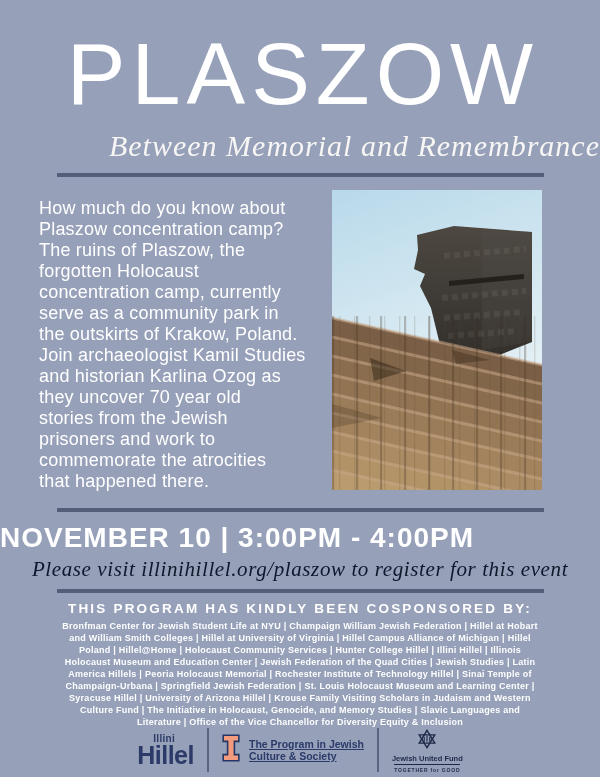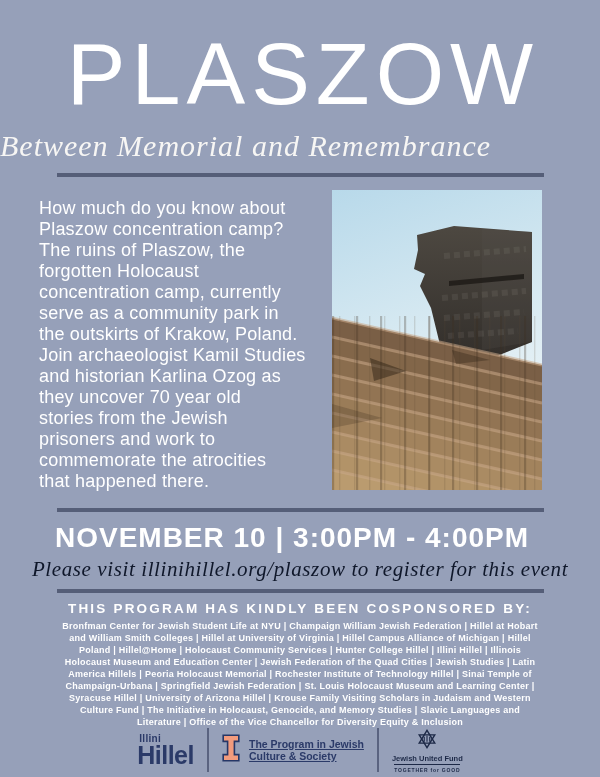--- a/index.html
+++ b/index.html
@@ -1,39 +1,39 @@
 <!DOCTYPE html>
 <html><head>
 <meta charset="utf-8">
 <style>
   html,body{margin:0;padding:0;background:#6d7690;}
   .poster{position:relative;width:600px;height:777px;background:#96a0b9;overflow:hidden;
           font-family:"Liberation Sans",sans-serif;}
   .title{position:absolute;left:0;right:0;top:30px;text-align:center;color:#ffffff;
          font-size:88px;font-weight:normal;line-height:1;letter-spacing:6px;text-indent:6px;}
-  .subtitle{position:absolute;left:0;right:0;top:129px;text-align:left;color:#f7f6f4;
+  .subtitle{position:absolute;left:0;right:0;top:129px;text-align:right;color:#f7f6f4;
             font-family:"Liberation Serif",serif;font-style:italic;font-size:30px;letter-spacing:1px;}
   .rule{position:absolute;left:57px;width:487px;height:4px;background:#555e78;}
   .rule-1{top:173px}.rule-2{top:508px}.rule-3{top:589px}
   .about{position:absolute;left:39px;top:198px;width:272px;color:#ffffff;font-weight:normal;
          font-size:18px;line-height:21px;letter-spacing:.2px;}
   .photo{position:absolute;left:332px;top:190px;width:210px;height:300px;}
   .photo svg{display:block;width:210px;height:300px;}
-  .datetime{position:absolute;left:0;right:16px;top:522px;text-align:center;color:#ffffff;
+  .datetime{position:absolute;left:0;right:16px;top:522px;color:#ffffff;
             font-weight:bold;font-size:28px;letter-spacing:1px;}
   .register{position:absolute;left:0;right:0;top:557px;text-align:center;color:#0f172a;
             font-family:"Liberation Serif",serif;font-style:italic;font-size:21px;letter-spacing:.6px;}
   .cosponsor-heading{position:absolute;left:0;right:0;top:601px;text-align:center;color:#ffffff;
             font-weight:bold;font-size:13.5px;letter-spacing:2.2px;}
   .cosponsors{position:absolute;left:30px;width:540px;top:620px;text-align:center;color:#ffffff;
             font-weight:bold;font-size:9px;line-height:12px;letter-spacing:.25px;}
   .footer{position:absolute;left:0;right:0;top:726px;height:48px;display:flex;
           justify-content:center;align-items:center;gap:13px;color:#2b3a68;}
   .hillel-logo{display:flex;flex-direction:column;align-items:flex-start;}
-  .hillel-affiliate{font-size:10px;font-weight:bold;letter-spacing:.3px;margin-left:2px;line-height:10px;}
+  .hillel-affiliate{font-size:10px;font-weight:bold;letter-spacing:.3px;margin-left:16px;line-height:10px;}
   .hillel-name{font-size:25px;font-weight:bold;line-height:22px;letter-spacing:-.5px;}
   .v-div{width:2px;height:44px;background:#5a6380;}
   .program{display:flex;align-items:center;gap:9px;text-decoration:underline;}
   .program-text{font-size:10.5px;font-weight:bold;line-height:12.5px;}
   .juf{display:flex;flex-direction:column;align-items:center;color:#1d2947;}
   .juf-name{font-size:7.5px;font-weight:bold;line-height:9px;}
   .juf-tagline{font-size:5px;font-weight:bold;letter-spacing:.8px;border-top:1px solid #1d2947;
                padding-top:1.5px;margin-top:1.5px;line-height:6px;}
 </style>
 </head>

